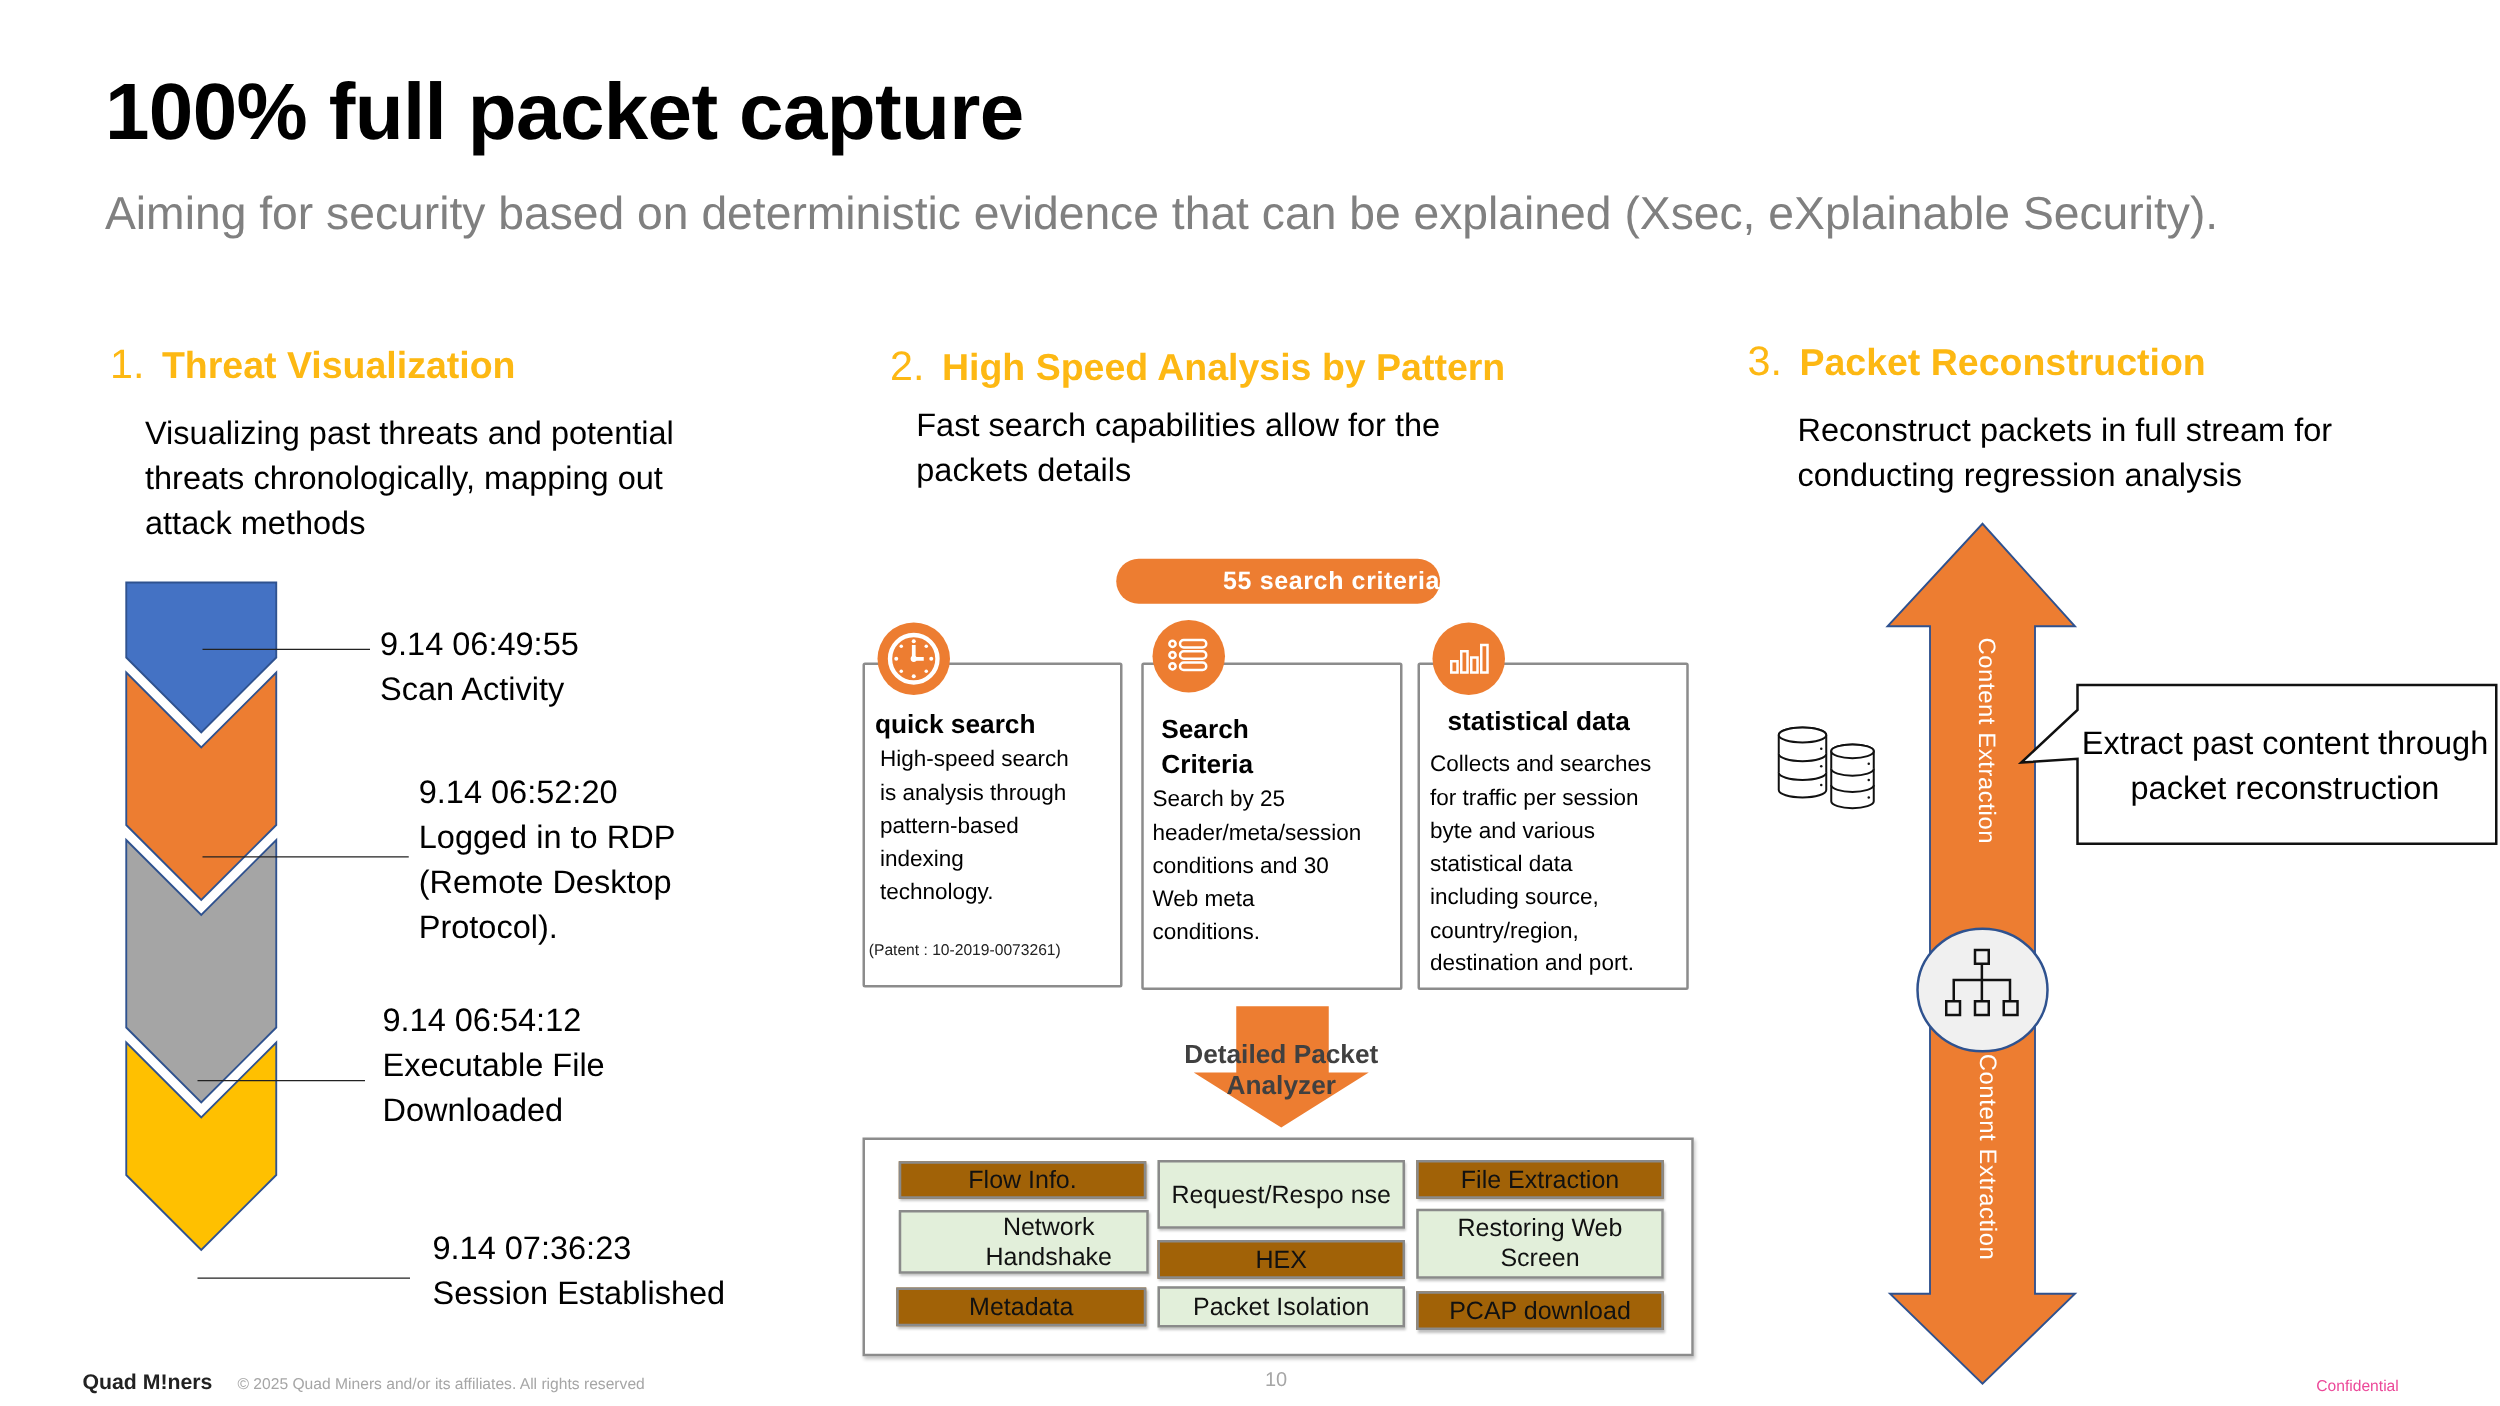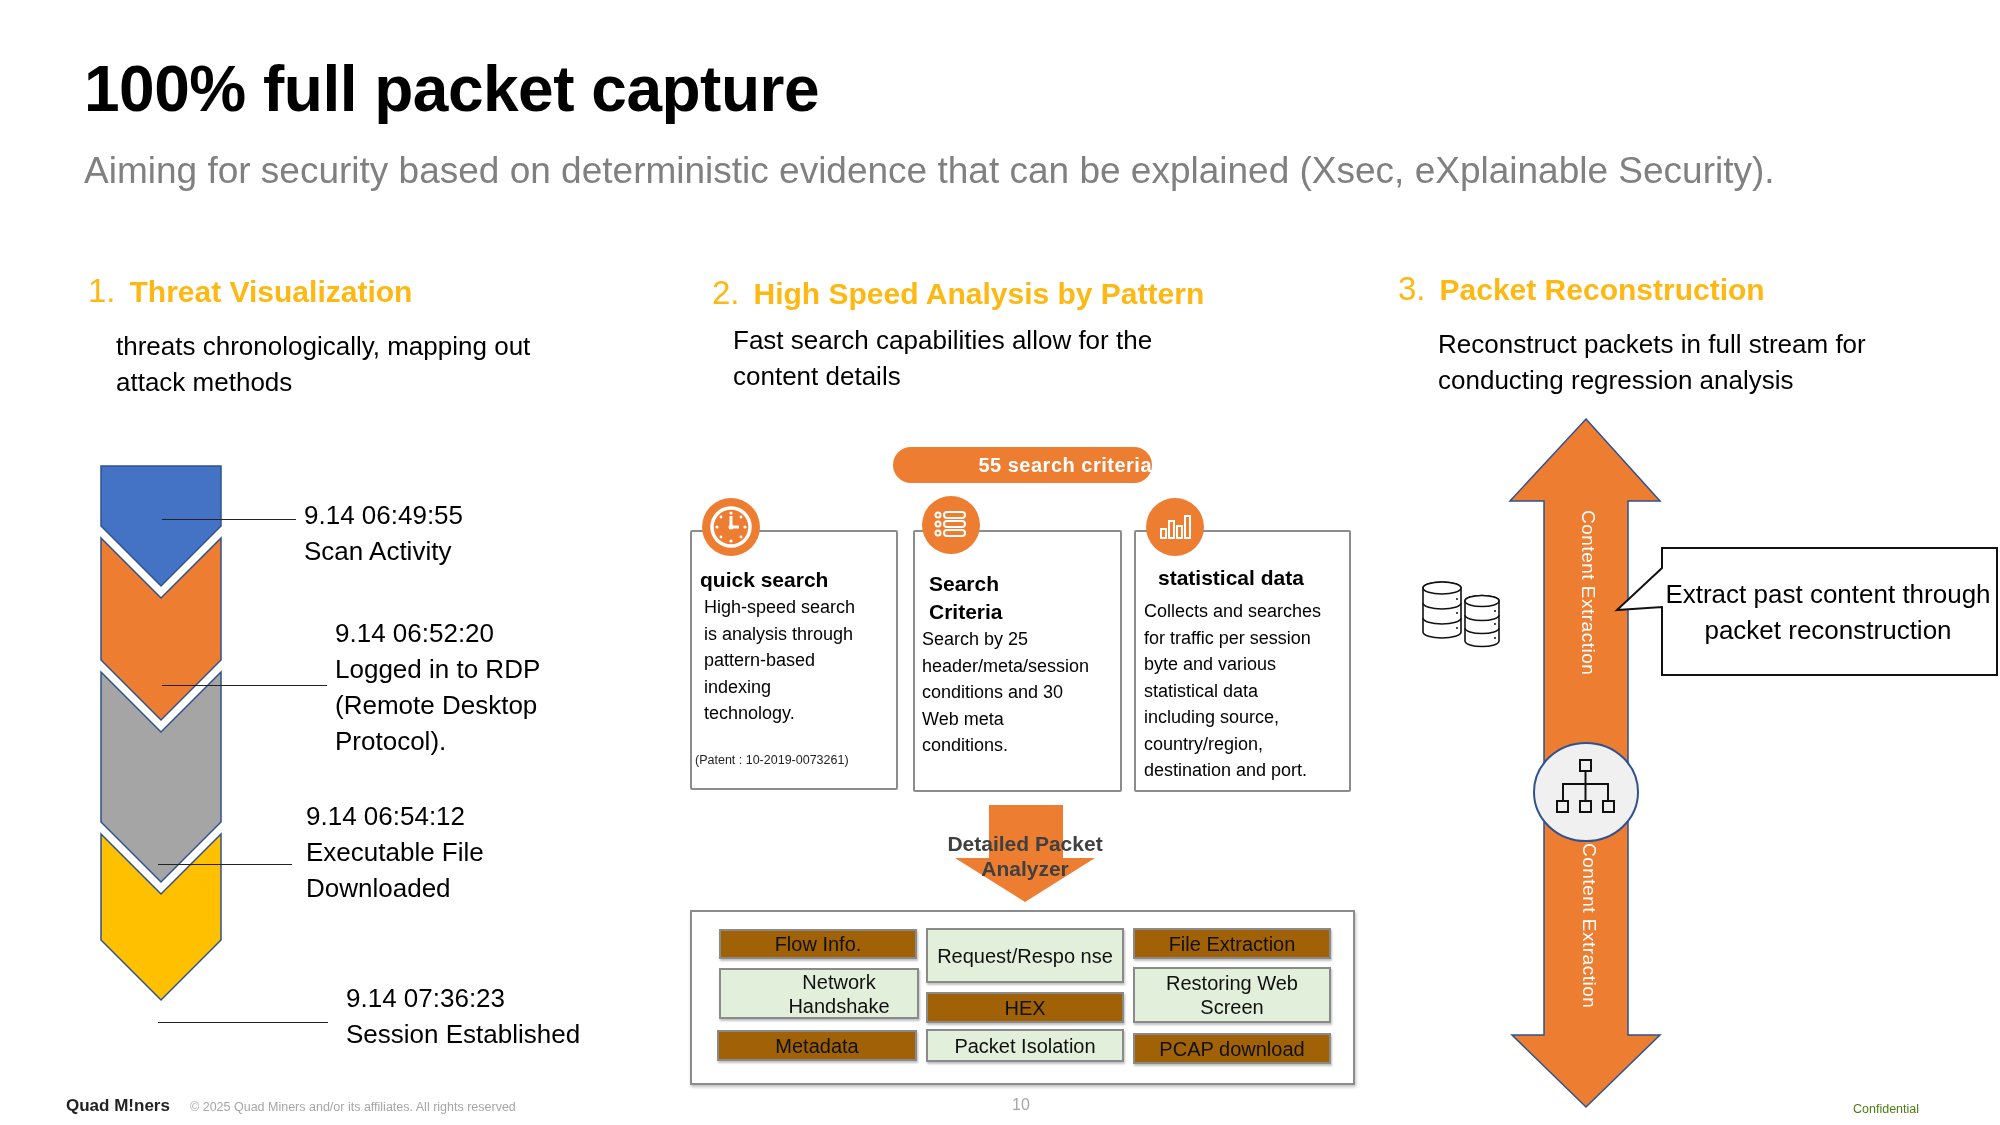--- a/index.html
+++ b/index.html
@@ -23,32 +23,33 @@
   .chip { position:absolute; border:2px solid #8a8a8a; box-sizing:border-box; font-size:20px; text-align:center;
           display:flex; align-items:center; justify-content:center; line-height:24px; color:#111; box-shadow:1px 2px 2px rgba(0,0,0,0.25); }
   .chip.gray { background:#a16207; }
   .chip.green { background:#E2EFDA; }
   .dpa-label { position:absolute; left:920px; top:831px; width:210px; text-align:center; font-size:21px; font-weight:bold; color:#404040; line-height:25px; }
   .callout-text { position:absolute; left:1660px; top:576px; width:336px; text-align:center; font-size:26px; line-height:36px; }
   .vert-text { position:absolute; color:#fff; font-size:19px; white-space:nowrap; transform-origin:left top; transform:rotate(90deg); letter-spacing:0.5px; }
   .footer-logo { left:66px; top:1096px; font-size:17px; font-weight:bold; color:#222; }
   .footer-copy { left:190px; top:1100px; font-size:12.5px; color:#a6a6a6; white-space:nowrap; }
   .footer-page { left:1012px; top:1096px; font-size:16px; color:#a6a6a6; }
-  .footer-conf { left:1853px; top:1102px; font-size:12.5px; color:#4d7c0f; }
+  .footer-conf { left:1853px; top:1102px; font-size:12.5px; color:#ec4899; }
 </style>
 </head>
 <body>
 
 <div class="abs title">100% full packet capture</div>
 <div class="abs subtitle">Aiming for security based on deterministic evidence that can be explained (Xsec, eXplainable Security).</div>
 
 <div class="abs sec-head" style="left:88px; top:272px;">
   <span class="num">1.</span><span>Threat Visualization</span>
 </div>
 <div class="abs sec-desc" style="left:116px; top:328px;">
+  <div>Visualizing past threats and potential</div>
   <div>threats chronologically, mapping out</div>
   <div>attack methods</div>
 </div>
 
 <svg class="abs" style="left:95px; top:460px;" width="135" height="585">
   <polygon points="6,6 126,6 126,66 66,126 6,66" fill="#4472C4" stroke="#2F528F" stroke-width="1.5"></polygon>
   <polygon points="6,78 66,138 126,78 126,200 66,260 6,200" fill="#ED7D31" stroke="#2F528F" stroke-width="1.5"></polygon>
   <polygon points="6,212 66,272 126,212 126,362 66,422 6,362" fill="#A5A5A5" stroke="#2F528F" stroke-width="1.5"></polygon>
   <polygon points="6,374 66,434 126,374 126,480 66,540 6,480" fill="#FFC000" stroke="#2F528F" stroke-width="1.5"></polygon>
 </svg>
@@ -76,21 +77,21 @@
 <div class="abs tl-label" style="left:346px; top:980px;">
   <div>9.14 07:36:23</div>
   <div>Session Established</div>
 </div>
 
 <div class="abs sec-head" style="left:712px; top:274px;">
   <span class="num">2.</span><span>High Speed Analysis by Pattern</span>
 </div>
 <div class="abs sec-desc" style="left:733px; top:322px;">
   <div>Fast search capabilities allow for the</div>
-  <div>content details</div>
+  <div>packets details</div>
 </div>
 
 <div class="pill">55 search criteria</div>
 
 <div class="card" style="left:690px; top:530px; width:208px; height:260px;"></div>
 <div class="card-icon" style="left:702px; top:498px;">
   <svg width="58" height="58" viewBox="0 0 58 58">
     <circle cx="29" cy="29" r="19" fill="none" stroke="#fff" stroke-width="3.5"></circle>
     <g fill="#fff">
       <circle cx="29" cy="15" r="1.6"></circle>

